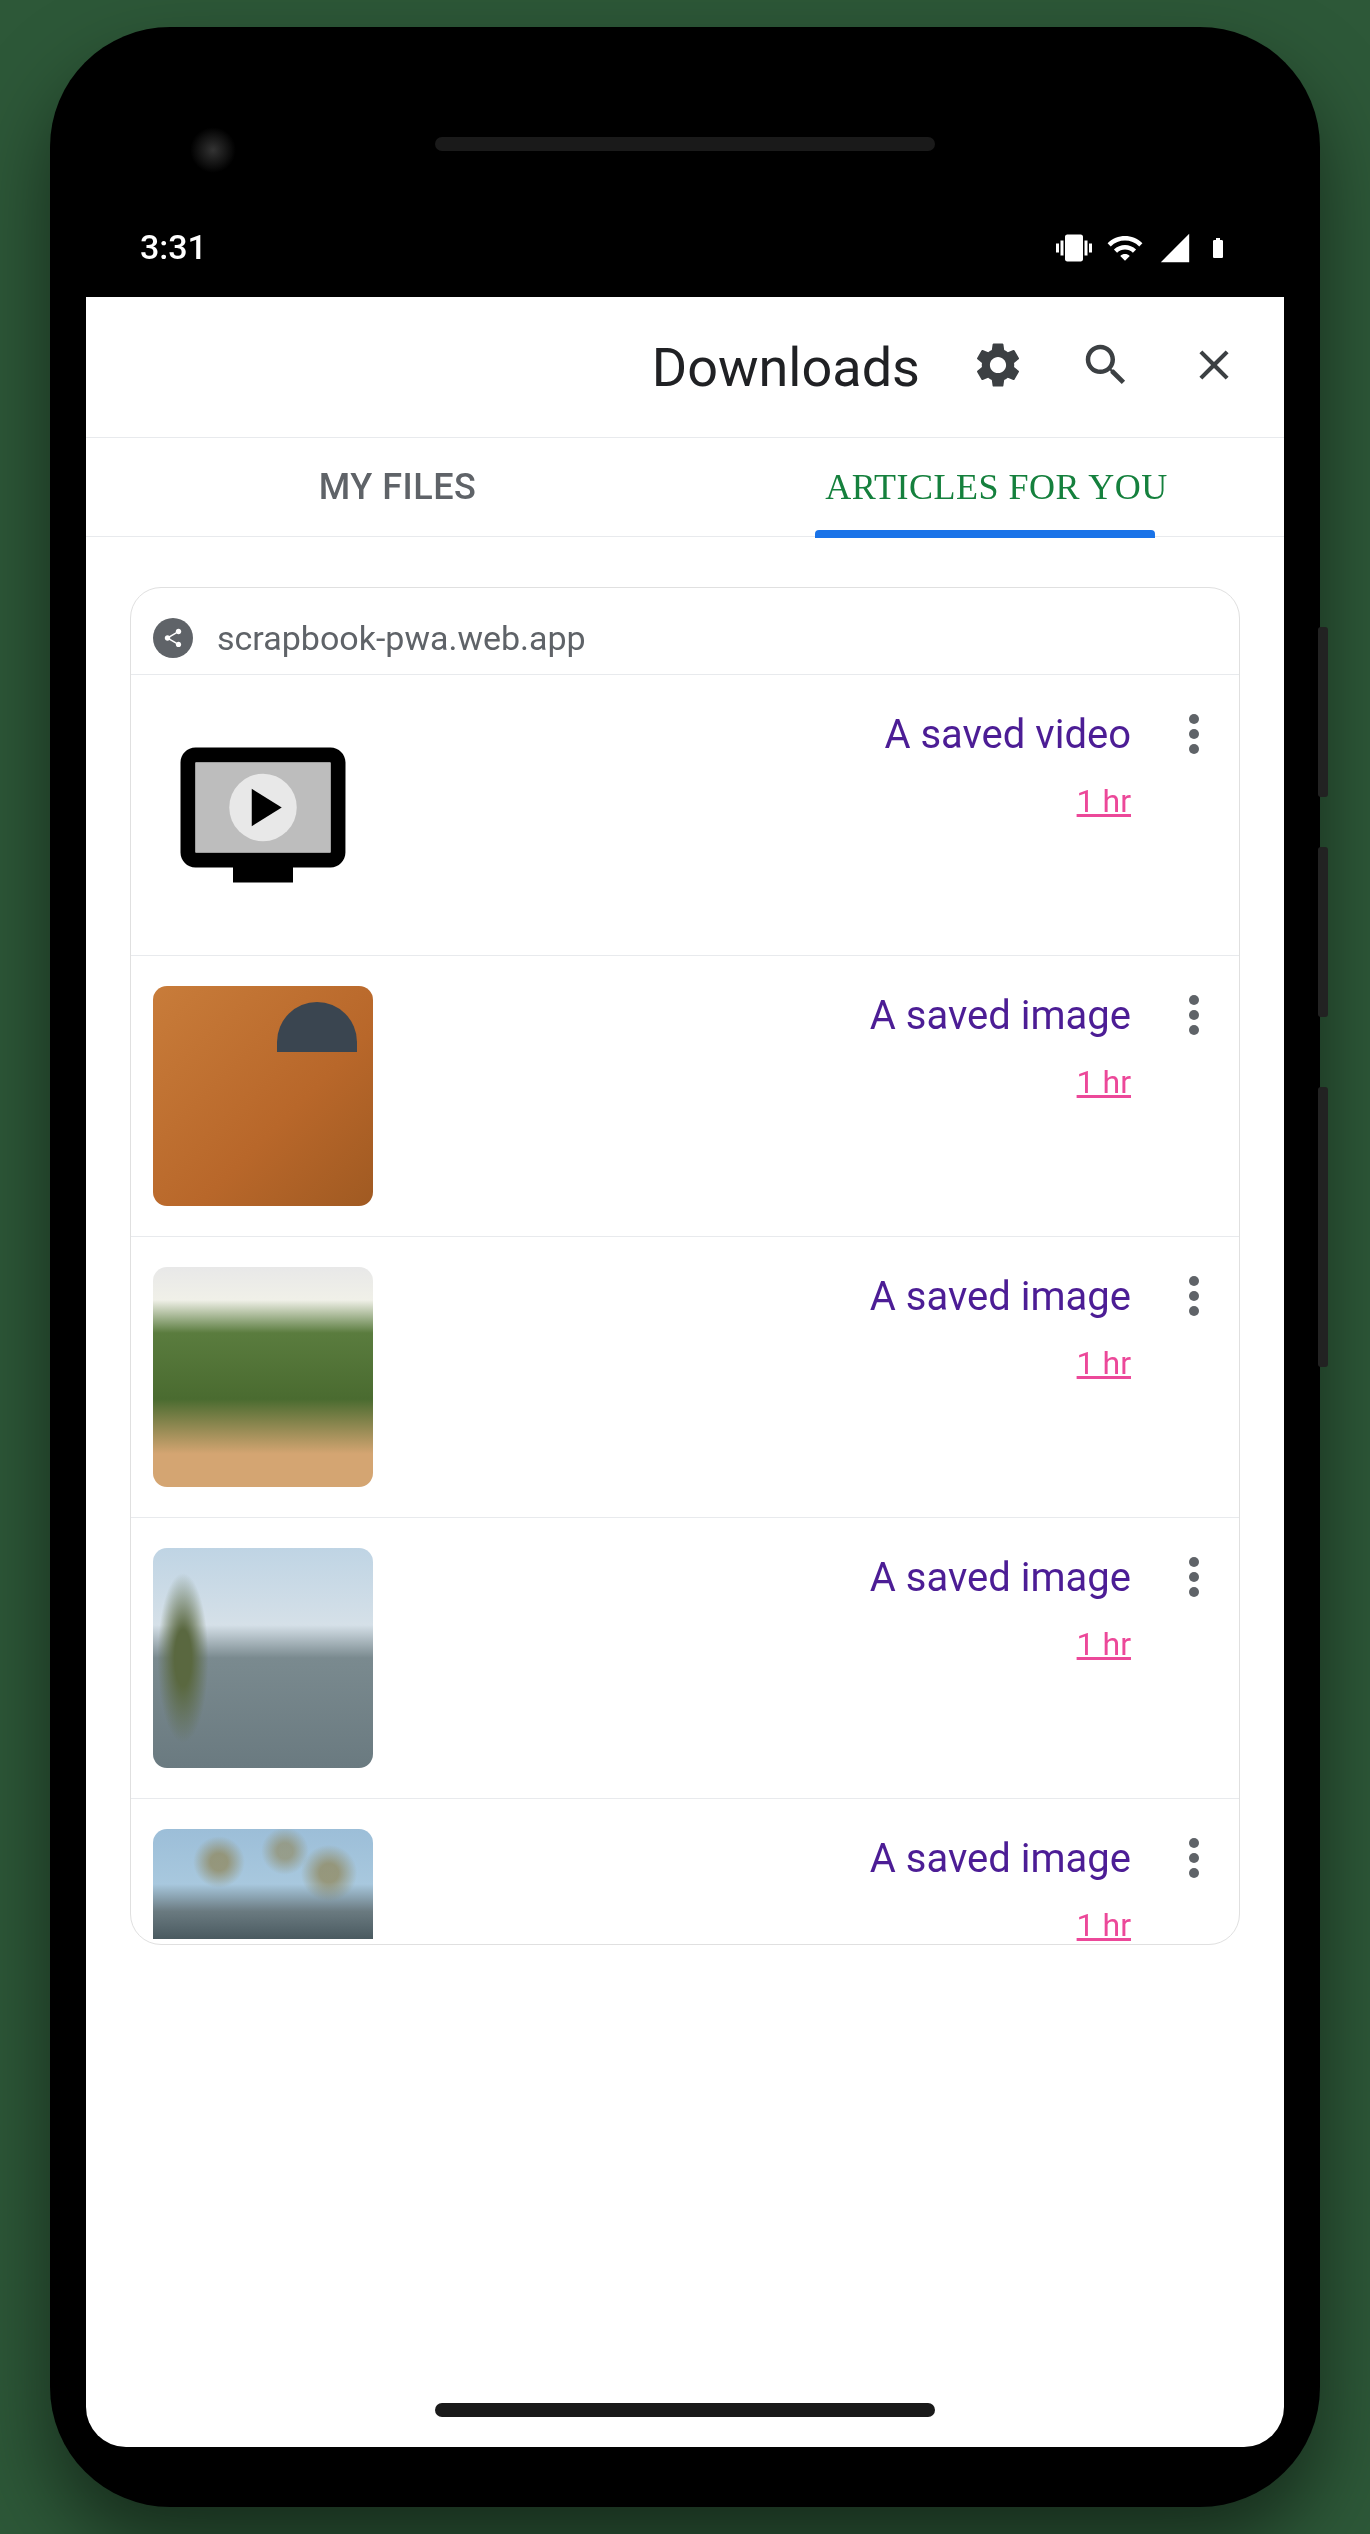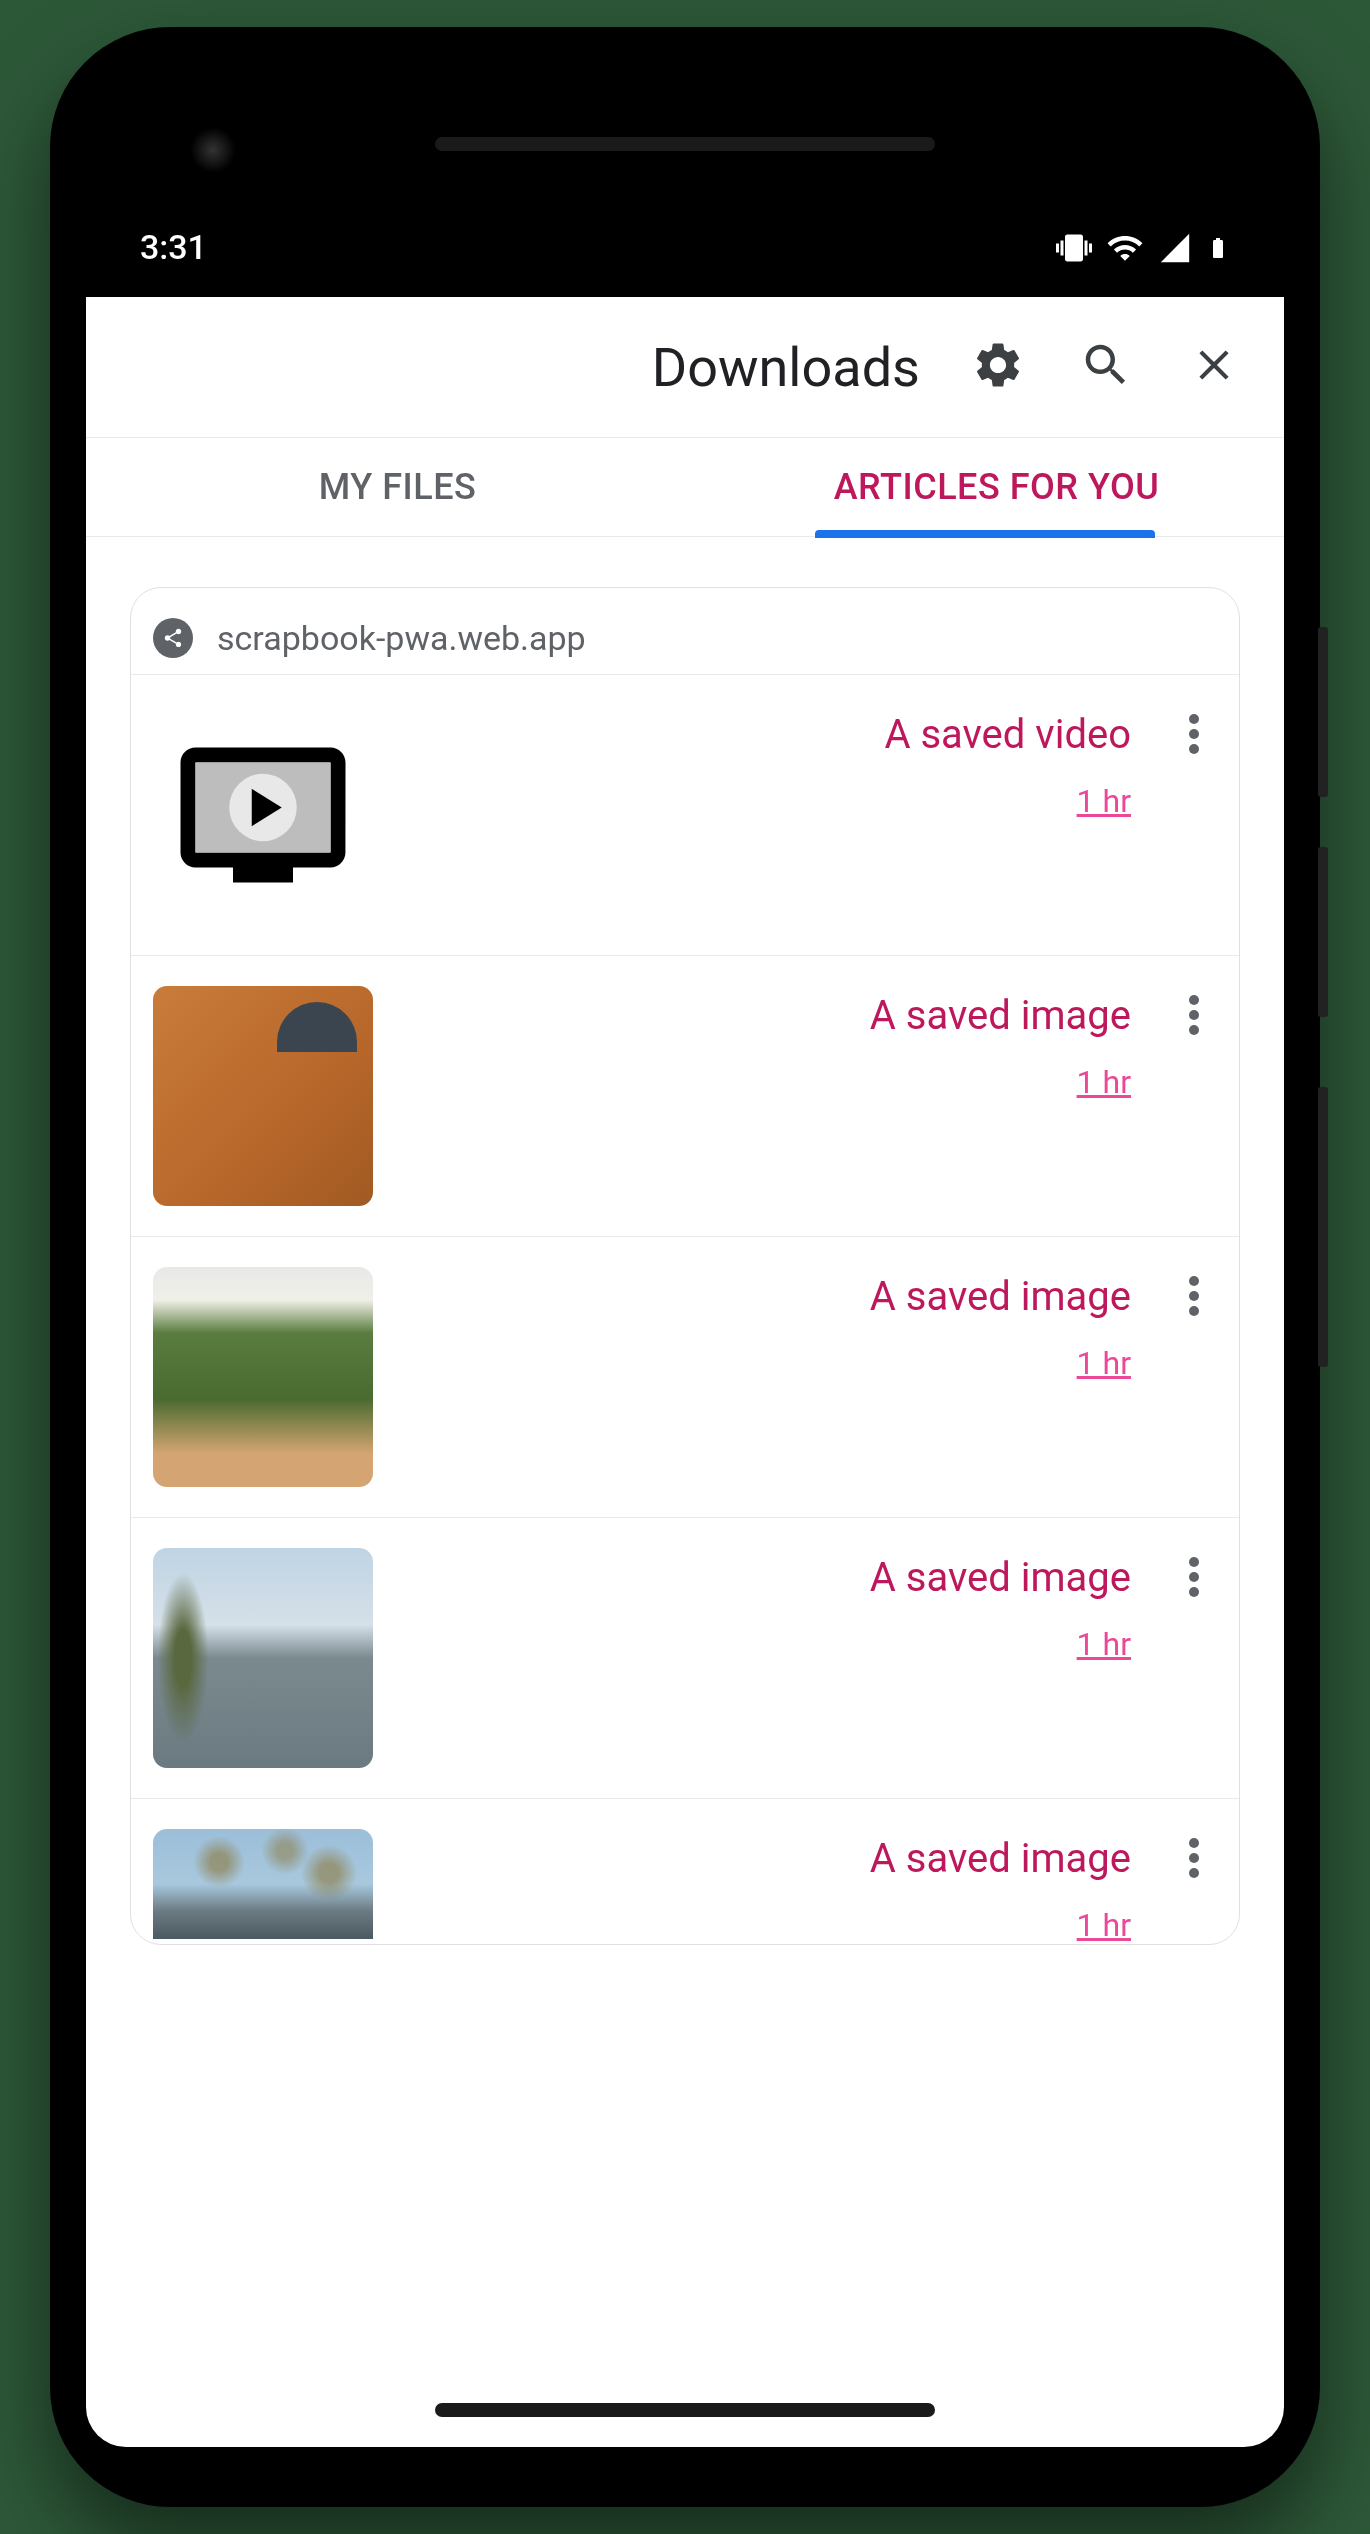--- a/index.html
+++ b/index.html
@@ -139,21 +139,22 @@
       font-weight: 500;
       letter-spacing: 0.5px;
       cursor: pointer;
       position: relative;
       padding-left: 24px;
     }
     .tab.inactive {
       color: #5f6368;
     }
     .tab.active {
-      color: #be185d;
+      color: #15803d;
+      font-family: Liberation Serif, serif;
     }
     .tab.active::after {
       content: '';
       position: absolute;
       bottom: -2px;
       left: 50%;
       transform: translateX(-50%);
       width: 340px;
       height: 8px;
       background: #1a73e8;
@@ -255,21 +256,21 @@
       background: radial-gradient(circle at 30% 30%, rgba(139,120,60,0.6) 5%, transparent 15%),
                   radial-gradient(circle at 60% 20%, rgba(139,120,60,0.5) 5%, transparent 15%),
                   radial-gradient(circle at 80% 40%, rgba(139,120,60,0.6) 5%, transparent 15%);
     }
     .item-content {
       flex: 1;
       padding-top: 6px;
     }
     .item-title {
       font-size: 40px;
-      color: #be185d;
+      color: #4c1d95;
       margin-bottom: 24px;
       margin-left: 16px;
     }
     .item-time {
       font-size: 32px;
       color: #ec4899;
       text-decoration: underline;
     }
     .more-btn {
       width: 46px;

